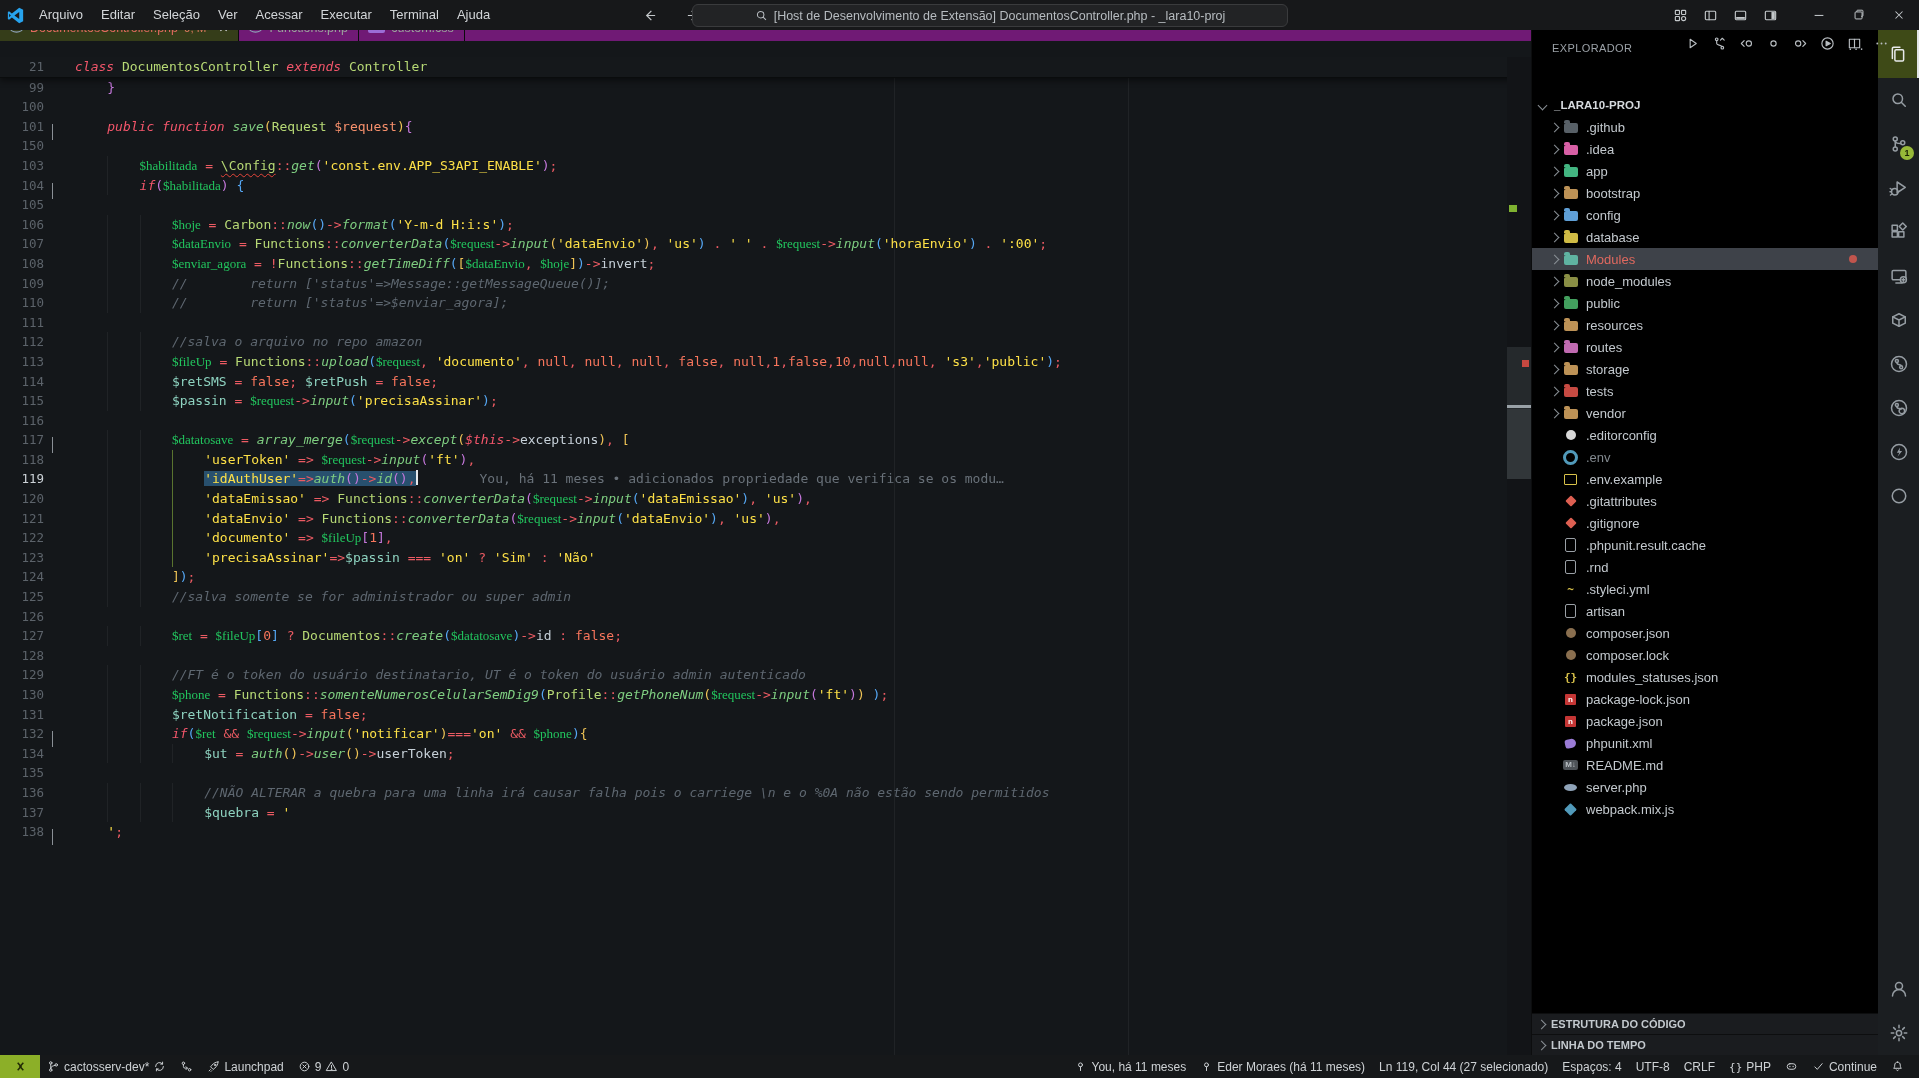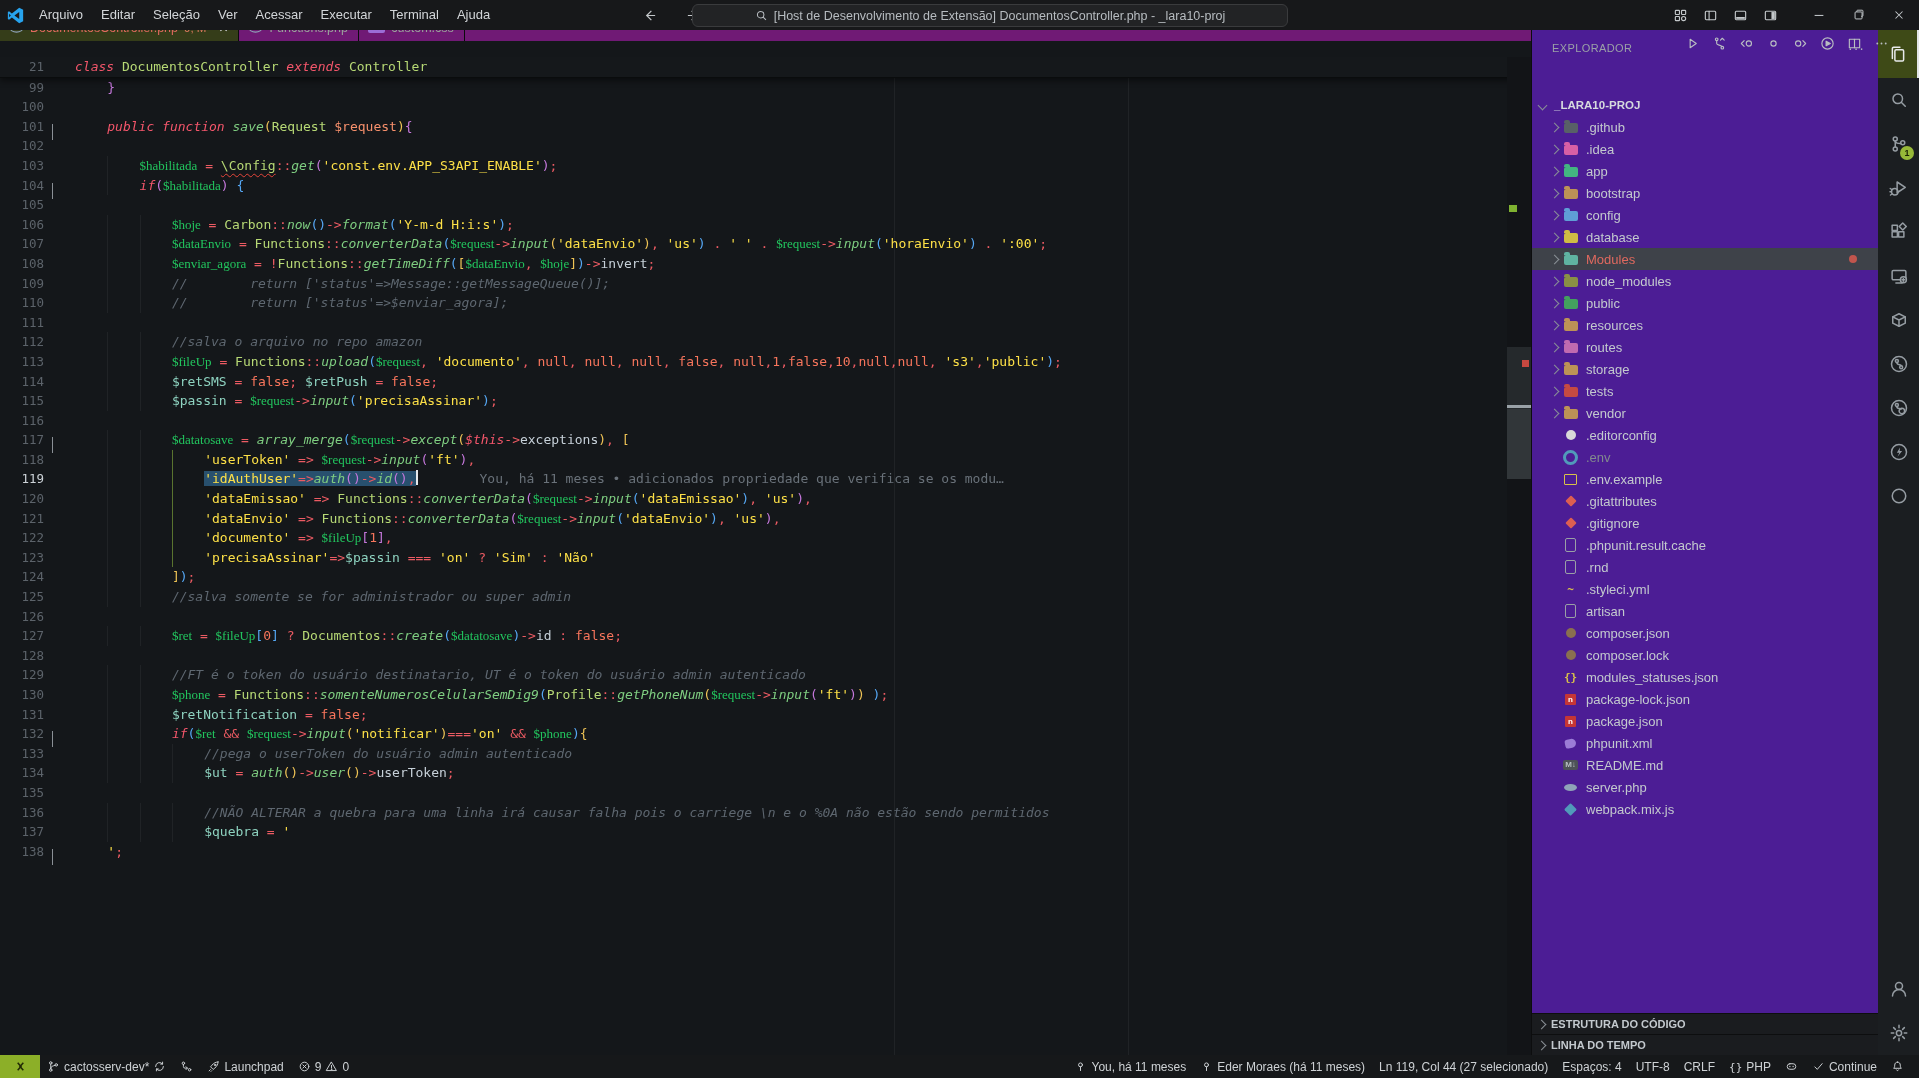--- a/index.html
+++ b/index.html
@@ -63,21 +63,21 @@
 
   
   .overview{position:absolute;right:0;top:0;bottom:0;width:24px;background:#121417;z-index:6;}
   .ov-green{position:absolute;left:2px;top:148px;width:8px;height:7px;background:#7fb231;}
   .ov-thumb{position:absolute;left:0;top:290px;width:100%;height:132px;background:rgba(130,137,142,.18);}
   .ov-red{position:absolute;right:2px;top:303px;width:7px;height:7px;background:#c74840;}
   .ov-line{position:absolute;left:0;top:348px;width:100%;height:3px;background:#99a1a7;}
   .ov-thumb2{position:absolute;left:0;top:352px;width:100%;height:70px;background:rgba(130,137,142,.14);}
 
   
-  .sidebar{position:absolute;top:30px;left:1531px;width:347px;height:1025px;background:#4c1d95;border-left:1px solid #0c0d0e;}
+  .sidebar{position:absolute;top:30px;left:1531px;width:347px;height:1025px;background:#000000;border-left:1px solid #0c0d0e;}
   .sb-header{height:36px;display:flex;align-items:center;padding:0 14px 0 20px;font-size:11px;letter-spacing:.4px;color:#9ba1a7;}
   .sb-header .dots{margin-left:auto;color:#aeb4b9;font-size:14px;letter-spacing:1px;}
   .tree{position:absolute;top:36px;left:0;right:0;margin-top:28px;}
   .trow{height:22px;display:flex;align-items:center;font-size:13px;color:#c3c9ce;position:relative;}
   .trow.sel{background:#3e4249;}
   .trow .lbl{margin-left:7px;white-space:nowrap;}
   .trow.dim .lbl{color:#82898f;}
   .chev-cell{width:16px;display:flex;justify-content:center;}
   .cv{width:6px;height:6px;border-right:1.3px solid #8a9096;border-bottom:1.3px solid #8a9096;}
   .cv.r{transform:rotate(-45deg);}
@@ -289,21 +289,21 @@
   <div class="editor">
     <div class="ruler" style="left:894px"></div>
     <div class="ruler" style="left:1128px"></div>
     <div class="sticky">
         <div class="cl-row"><span class="ln">21</span><span class="lt"><span class="tk-k">class</span><span class="tk-w"> </span><span class="tk-cl">DocumentosController</span><span class="tk-w"> </span><span class="tk-k">extends</span><span class="tk-w"> </span><span class="tk-cl">Controller</span></span></div>
       </div>
     <div class="code-lines">
         <div class="cl-row"><span class="ln">99</span><span class="lt"><span class="indents"><span class="ind"></span></span><span class="tk-b2">}</span></span></div>
         <div class="cl-row"><span class="ln">100</span><span class="lt"></span></div>
         <div class="cl-row"><span class="ln">101</span><span class="fold"><span class="cv d"></span></span><span class="lt"><span class="indents"><span class="ind"></span></span><span class="tk-k">public function</span><span class="tk-w"> </span><span class="tk-fn">save</span><span class="tk-b1">(</span><span class="tk-cl">Request</span><span class="tk-w"> </span><span class="tk-pm">$request</span><span class="tk-b1">)</span><span class="tk-b2">{</span></span></div>
-        <div class="cl-row"><span class="ln">102</span><span class="lt"></span></div>
+        <div class="cl-row"><span class="ln">150</span><span class="lt"></span></div>
         <div class="cl-row"><span class="ln">103</span><span class="lt"><span class="indents"><span class="ind"></span><span class="ind"></span></span><span class="tk-v">$habilitada</span><span class="tk-w"> </span><span class="tk-p">=</span><span class="tk-w"> </span><span class="tk-cl tk-err">\Config</span><span class="tk-p">::</span><span class="tk-fn">get</span><span class="tk-b2">(</span><span class="tk-s">'const.env.APP_S3API_ENABLE'</span><span class="tk-b2">)</span><span class="tk-p">;</span></span></div>
         <div class="cl-row"><span class="ln">104</span><span class="fold"><span class="cv d"></span></span><span class="lt"><span class="indents"><span class="ind"></span><span class="ind"></span></span><span class="tk-k">if</span><span class="tk-b2">(</span><span class="tk-v">$habilitada</span><span class="tk-b2">)</span><span class="tk-w"> </span><span class="tk-b3">{</span></span></div>
         <div class="cl-row"><span class="ln">105</span><span class="lt"></span></div>
         <div class="cl-row"><span class="ln">106</span><span class="lt"><span class="indents"><span class="ind"></span><span class="ind"></span><span class="ind"></span></span><span class="tk-v">$hoje</span><span class="tk-w"> </span><span class="tk-p">=</span><span class="tk-w"> </span><span class="tk-cl">Carbon</span><span class="tk-p">::</span><span class="tk-fn">now</span><span class="tk-b3">()</span><span class="tk-p">-&gt;</span><span class="tk-fn">format</span><span class="tk-b3">(</span><span class="tk-s">'Y-m-d H:i:s'</span><span class="tk-b3">)</span><span class="tk-p">;</span></span></div>
         <div class="cl-row"><span class="ln">107</span><span class="lt"><span class="indents"><span class="ind"></span><span class="ind"></span><span class="ind"></span></span><span class="tk-v">$dataEnvio</span><span class="tk-w"> </span><span class="tk-p">=</span><span class="tk-w"> </span><span class="tk-cl">Functions</span><span class="tk-p">::</span><span class="tk-fn">converterData</span><span class="tk-b3">(</span><span class="tk-v">$request</span><span class="tk-p">-&gt;</span><span class="tk-fn">input</span><span class="tk-b1">(</span><span class="tk-s">'dataEnvio'</span><span class="tk-b1">)</span><span class="tk-p">,</span><span class="tk-w"> </span><span class="tk-s">'us'</span><span class="tk-b3">)</span><span class="tk-w"> </span><span class="tk-p">.</span><span class="tk-w"> </span><span class="tk-s">' '</span><span class="tk-w"> </span><span class="tk-p">.</span><span class="tk-w"> </span><span class="tk-v">$request</span><span class="tk-p">-&gt;</span><span class="tk-fn">input</span><span class="tk-b3">(</span><span class="tk-s">'horaEnvio'</span><span class="tk-b3">)</span><span class="tk-w"> </span><span class="tk-p">.</span><span class="tk-w"> </span><span class="tk-s">':00'</span><span class="tk-p">;</span></span></div>
         <div class="cl-row"><span class="ln">108</span><span class="lt"><span class="indents"><span class="ind"></span><span class="ind"></span><span class="ind"></span></span><span class="tk-v">$enviar_agora</span><span class="tk-w"> </span><span class="tk-p">=</span><span class="tk-w"> </span><span class="tk-p">!</span><span class="tk-cl">Functions</span><span class="tk-p">::</span><span class="tk-fn">getTimeDiff</span><span class="tk-b3">(</span><span class="tk-b1">[</span><span class="tk-v">$dataEnvio</span><span class="tk-p">,</span><span class="tk-w"> </span><span class="tk-v">$hoje</span><span class="tk-b1">]</span><span class="tk-b3">)</span><span class="tk-p">-&gt;</span><span class="tk-w">invert</span><span class="tk-p">;</span></span></div>
         <div class="cl-row"><span class="ln">109</span><span class="lt"><span class="indents"><span class="ind"></span><span class="ind"></span><span class="ind"></span></span><span class="tk-c">//        return ['status'=&gt;Message::getMessageQueue()];</span></span></div>
         <div class="cl-row"><span class="ln">110</span><span class="lt"><span class="indents"><span class="ind"></span><span class="ind"></span><span class="ind"></span></span><span class="tk-c">//        return ['status'=&gt;$enviar_agora];</span></span></div>
         <div class="cl-row"><span class="ln">111</span><span class="lt"></span></div>
         <div class="cl-row"><span class="ln">112</span><span class="lt"><span class="indents"><span class="ind"></span><span class="ind"></span><span class="ind"></span></span><span class="tk-c">//salva o arquivo no repo amazon</span></span></div>
@@ -320,21 +320,20 @@
         <div class="cl-row ag"><span class="ln">123</span><span class="lt"><span class="indents"><span class="ind"></span><span class="ind"></span><span class="ind"></span><span class="ind"></span></span><span class="tk-s">'precisaAssinar'</span><span class="tk-p">=&gt;</span><span class="tk-vt">$passin</span><span class="tk-w"> </span><span class="tk-p">===</span><span class="tk-w"> </span><span class="tk-s">'on'</span><span class="tk-w"> </span><span class="tk-p">?</span><span class="tk-w"> </span><span class="tk-s">'Sim'</span><span class="tk-w"> </span><span class="tk-p">:</span><span class="tk-w"> </span><span class="tk-s">'Não'</span></span></div>
         <div class="cl-row"><span class="ln">124</span><span class="lt"><span class="indents"><span class="ind"></span><span class="ind"></span><span class="ind"></span></span><span class="tk-b1">]</span><span class="tk-b3">)</span><span class="tk-p">;</span></span></div>
         <div class="cl-row"><span class="ln">125</span><span class="lt"><span class="indents"><span class="ind"></span><span class="ind"></span><span class="ind"></span></span><span class="tk-c">//salva somente se for administrador ou super admin</span></span></div>
         <div class="cl-row"><span class="ln">126</span><span class="lt"></span></div>
         <div class="cl-row"><span class="ln">127</span><span class="lt"><span class="indents"><span class="ind"></span><span class="ind"></span><span class="ind"></span></span><span class="tk-v">$ret</span><span class="tk-w"> </span><span class="tk-p">=</span><span class="tk-w"> </span><span class="tk-v">$fileUp</span><span class="tk-b3">[</span><span class="tk-n">0</span><span class="tk-b3">]</span><span class="tk-w"> </span><span class="tk-p">?</span><span class="tk-w"> </span><span class="tk-cl">Documentos</span><span class="tk-p">::</span><span class="tk-fn">create</span><span class="tk-b3">(</span><span class="tk-v">$datatosave</span><span class="tk-b3">)</span><span class="tk-p">-&gt;</span><span class="tk-w">id</span><span class="tk-w"> </span><span class="tk-p">:</span><span class="tk-w"> </span><span class="tk-n">false</span><span class="tk-p">;</span></span></div>
         <div class="cl-row"><span class="ln">128</span><span class="lt"></span></div>
         <div class="cl-row"><span class="ln">129</span><span class="lt"><span class="indents"><span class="ind"></span><span class="ind"></span><span class="ind"></span></span><span class="tk-c">//FT é o token do usuário destinatario, UT é o token do usuário admin autenticado</span></span></div>
         <div class="cl-row"><span class="ln">130</span><span class="lt"><span class="indents"><span class="ind"></span><span class="ind"></span><span class="ind"></span></span><span class="tk-v">$phone</span><span class="tk-w"> </span><span class="tk-p">=</span><span class="tk-w"> </span><span class="tk-cl">Functions</span><span class="tk-p">::</span><span class="tk-fn">somenteNumerosCelularSemDig9</span><span class="tk-b3">(</span><span class="tk-cl">Profile</span><span class="tk-p">::</span><span class="tk-fn">getPhoneNum</span><span class="tk-b1">(</span><span class="tk-v">$request</span><span class="tk-p">-&gt;</span><span class="tk-fn">input</span><span class="tk-b2">(</span><span class="tk-s">'ft'</span><span class="tk-b2">)</span><span class="tk-b1">)</span><span class="tk-w"> </span><span class="tk-b3">)</span><span class="tk-p">;</span></span></div>
         <div class="cl-row"><span class="ln">131</span><span class="lt"><span class="indents"><span class="ind"></span><span class="ind"></span><span class="ind"></span></span><span class="tk-vt">$retNotification</span><span class="tk-w"> </span><span class="tk-p">=</span><span class="tk-w"> </span><span class="tk-n">false</span><span class="tk-p">;</span></span></div>
         <div class="cl-row"><span class="ln">132</span><span class="fold"><span class="cv d"></span></span><span class="lt"><span class="indents"><span class="ind"></span><span class="ind"></span><span class="ind"></span></span><span class="tk-k">if</span><span class="tk-b3">(</span><span class="tk-v">$ret</span><span class="tk-w"> </span><span class="tk-p">&amp;&amp;</span><span class="tk-w"> </span><span class="tk-v">$request</span><span class="tk-p">-&gt;</span><span class="tk-fn">input</span><span class="tk-b1">(</span><span class="tk-s">'notificar'</span><span class="tk-b1">)</span><span class="tk-p">===</span><span class="tk-s">'on'</span><span class="tk-w"> </span><span class="tk-p">&amp;&amp;</span><span class="tk-w"> </span><span class="tk-v">$phone</span><span class="tk-b3">)</span><span class="tk-b1">{</span></span></div>
-        <div class="cl-row"><span class="ln">133</span><span class="lt"><span class="indents"><span class="ind"></span><span class="ind"></span><span class="ind"></span><span class="ind"></span></span><span class="tk-c">//pega o userToken do usuário admin autenticado</span></span></div>
         <div class="cl-row"><span class="ln">134</span><span class="lt"><span class="indents"><span class="ind"></span><span class="ind"></span><span class="ind"></span><span class="ind"></span></span><span class="tk-vt">$ut</span><span class="tk-w"> </span><span class="tk-p">=</span><span class="tk-w"> </span><span class="tk-fn">auth</span><span class="tk-b1">()</span><span class="tk-p">-&gt;</span><span class="tk-fn">user</span><span class="tk-b1">()</span><span class="tk-p">-&gt;</span><span class="tk-w">userToken</span><span class="tk-p">;</span></span></div>
         <div class="cl-row"><span class="ln">135</span><span class="lt"></span></div>
         <div class="cl-row"><span class="ln">136</span><span class="lt"><span class="indents"><span class="ind"></span><span class="ind"></span><span class="ind"></span><span class="ind"></span></span><span class="tk-c">//NÃO ALTERAR a quebra para uma linha irá causar falha pois o carriege \n e o %0A não estão sendo permitidos</span></span></div>
         <div class="cl-row"><span class="ln">137</span><span class="lt"><span class="indents"><span class="ind"></span><span class="ind"></span><span class="ind"></span><span class="ind"></span></span><span class="tk-vt">$quebra</span><span class="tk-w"> </span><span class="tk-p">=</span><span class="tk-w"> </span><span class="tk-s">'</span></span></div>
         <div class="cl-row"><span class="ln">138</span><span class="fold"><span class="cv d"></span></span><span class="lt"><span class="indents"><span class="ind"></span></span><span class="tk-s">'</span><span class="tk-p">;</span></span></div>
       </div>
     <div class="overview">
       <div class="ov-green"></div>
       <div class="ov-thumb"></div>
       <div class="ov-red"></div>

